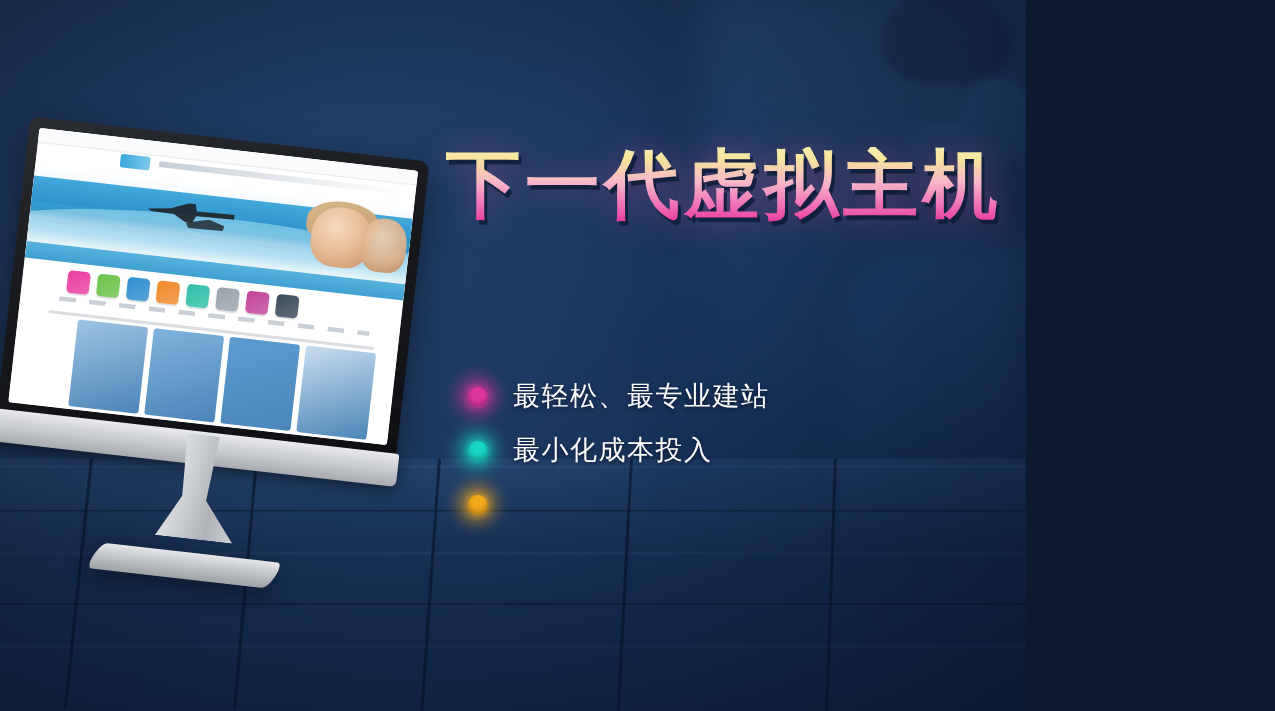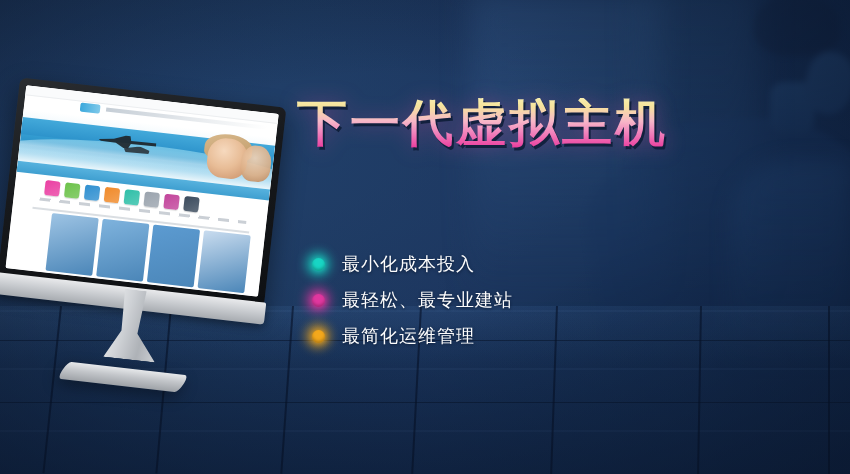--- a/index.html
+++ b/index.html
@@ -2,21 +2,21 @@
 <html><head>
 <meta charset="utf-8">
 <style>
   html, body {
     margin: 0;
     padding: 0;
     background: #0d1a2e;
   }
   #stage {
     position: relative;
-    width: 850px;
+    width: 684px;
     height: 474px;
     overflow: hidden;
     font-family: "Liberation Sans", "DejaVu Sans", sans-serif;
     background: #a21caf;
     user-select: none;
   }
 
   
   .bg-base {
     position: absolute;
@@ -432,34 +432,33 @@
     </div>
     <div class="mon-stand-neck"></div>
   </div>
   <div class="mon-stand-foot" style="position:absolute; left:118px; top:368px;"></div>
 
   <div class="headline">下一代虚拟主机</div>
 
   <div class="bullets" id="bullet-list">
       <div class="bullet">
         <span class="dot-wrap">
+          <span class="dot-glow" style="background: rgb(224, 55, 159);"></span>
+          <span class="dot" style="background: rgb(224, 55, 159); box-shadow: rgb(224, 55, 159) 0px 0px 6px, rgba(0, 0, 0, 0.25) 0px -2px 3px inset;"></span>
+        </span>
+        <span class="bullet-text">最轻松、最专业建站</span>
+      </div>
+      <div class="bullet">
+        <span class="dot-wrap">
           <span class="dot-glow" style="background: rgb(24, 213, 196);"></span>
           <span class="dot" style="background: rgb(24, 213, 196); box-shadow: rgb(24, 213, 196) 0px 0px 6px, rgba(0, 0, 0, 0.25) 0px -2px 3px inset;"></span>
         </span>
         <span class="bullet-text">最小化成本投入</span>
       </div>
       <div class="bullet">
         <span class="dot-wrap">
-          <span class="dot-glow" style="background: rgb(224, 55, 159);"></span>
-          <span class="dot" style="background: rgb(224, 55, 159); box-shadow: rgb(224, 55, 159) 0px 0px 6px, rgba(0, 0, 0, 0.25) 0px -2px 3px inset;"></span>
-        </span>
-        <span class="bullet-text">最轻松、最专业建站</span>
-      </div>
-      <div class="bullet">
-        <span class="dot-wrap">
           <span class="dot-glow" style="background: rgb(243, 168, 28);"></span>
           <span class="dot" style="background: rgb(243, 168, 28); box-shadow: rgb(243, 168, 28) 0px 0px 6px, rgba(0, 0, 0, 0.25) 0px -2px 3px inset;"></span>
         </span>
-        <span class="bullet-text">最简化运维管理</span>
       </div>
     </div>
 
 </div>
 
 </body></html>

